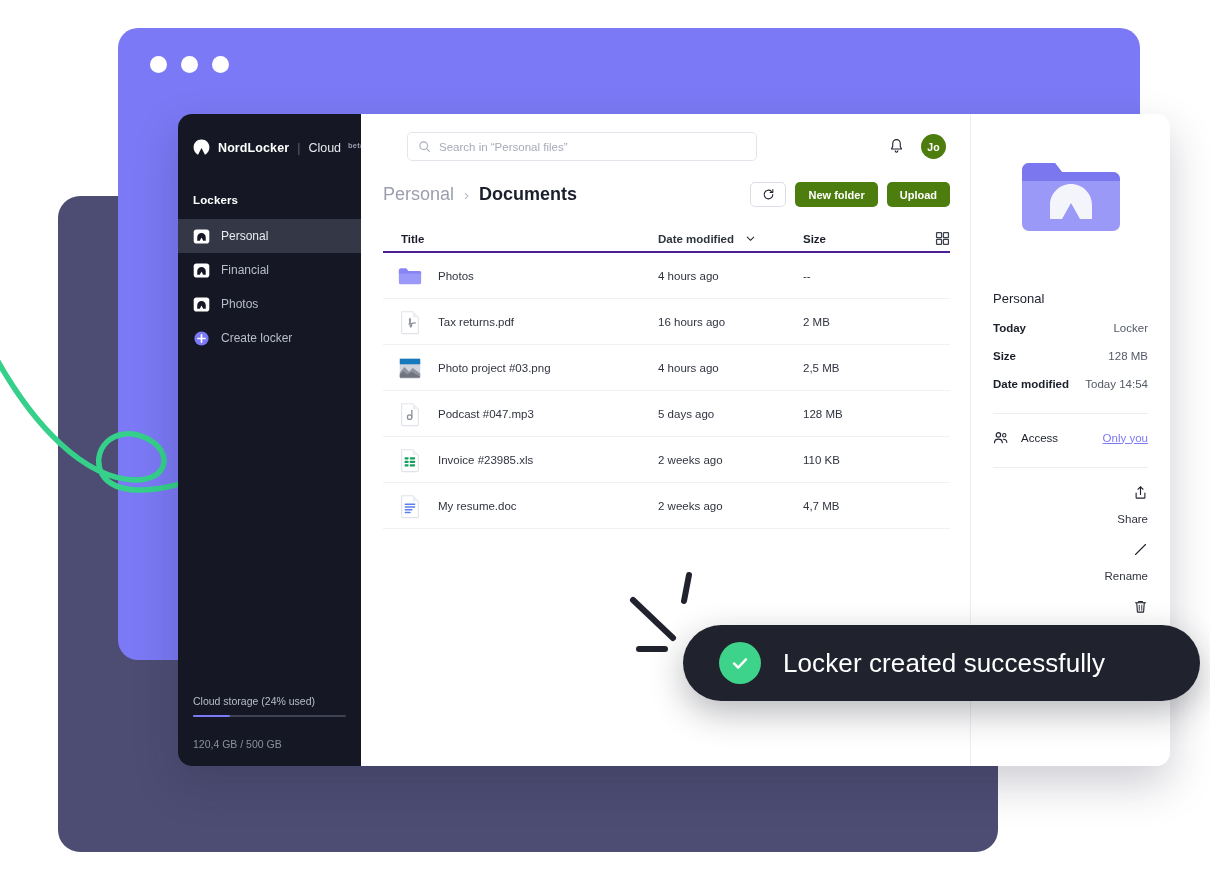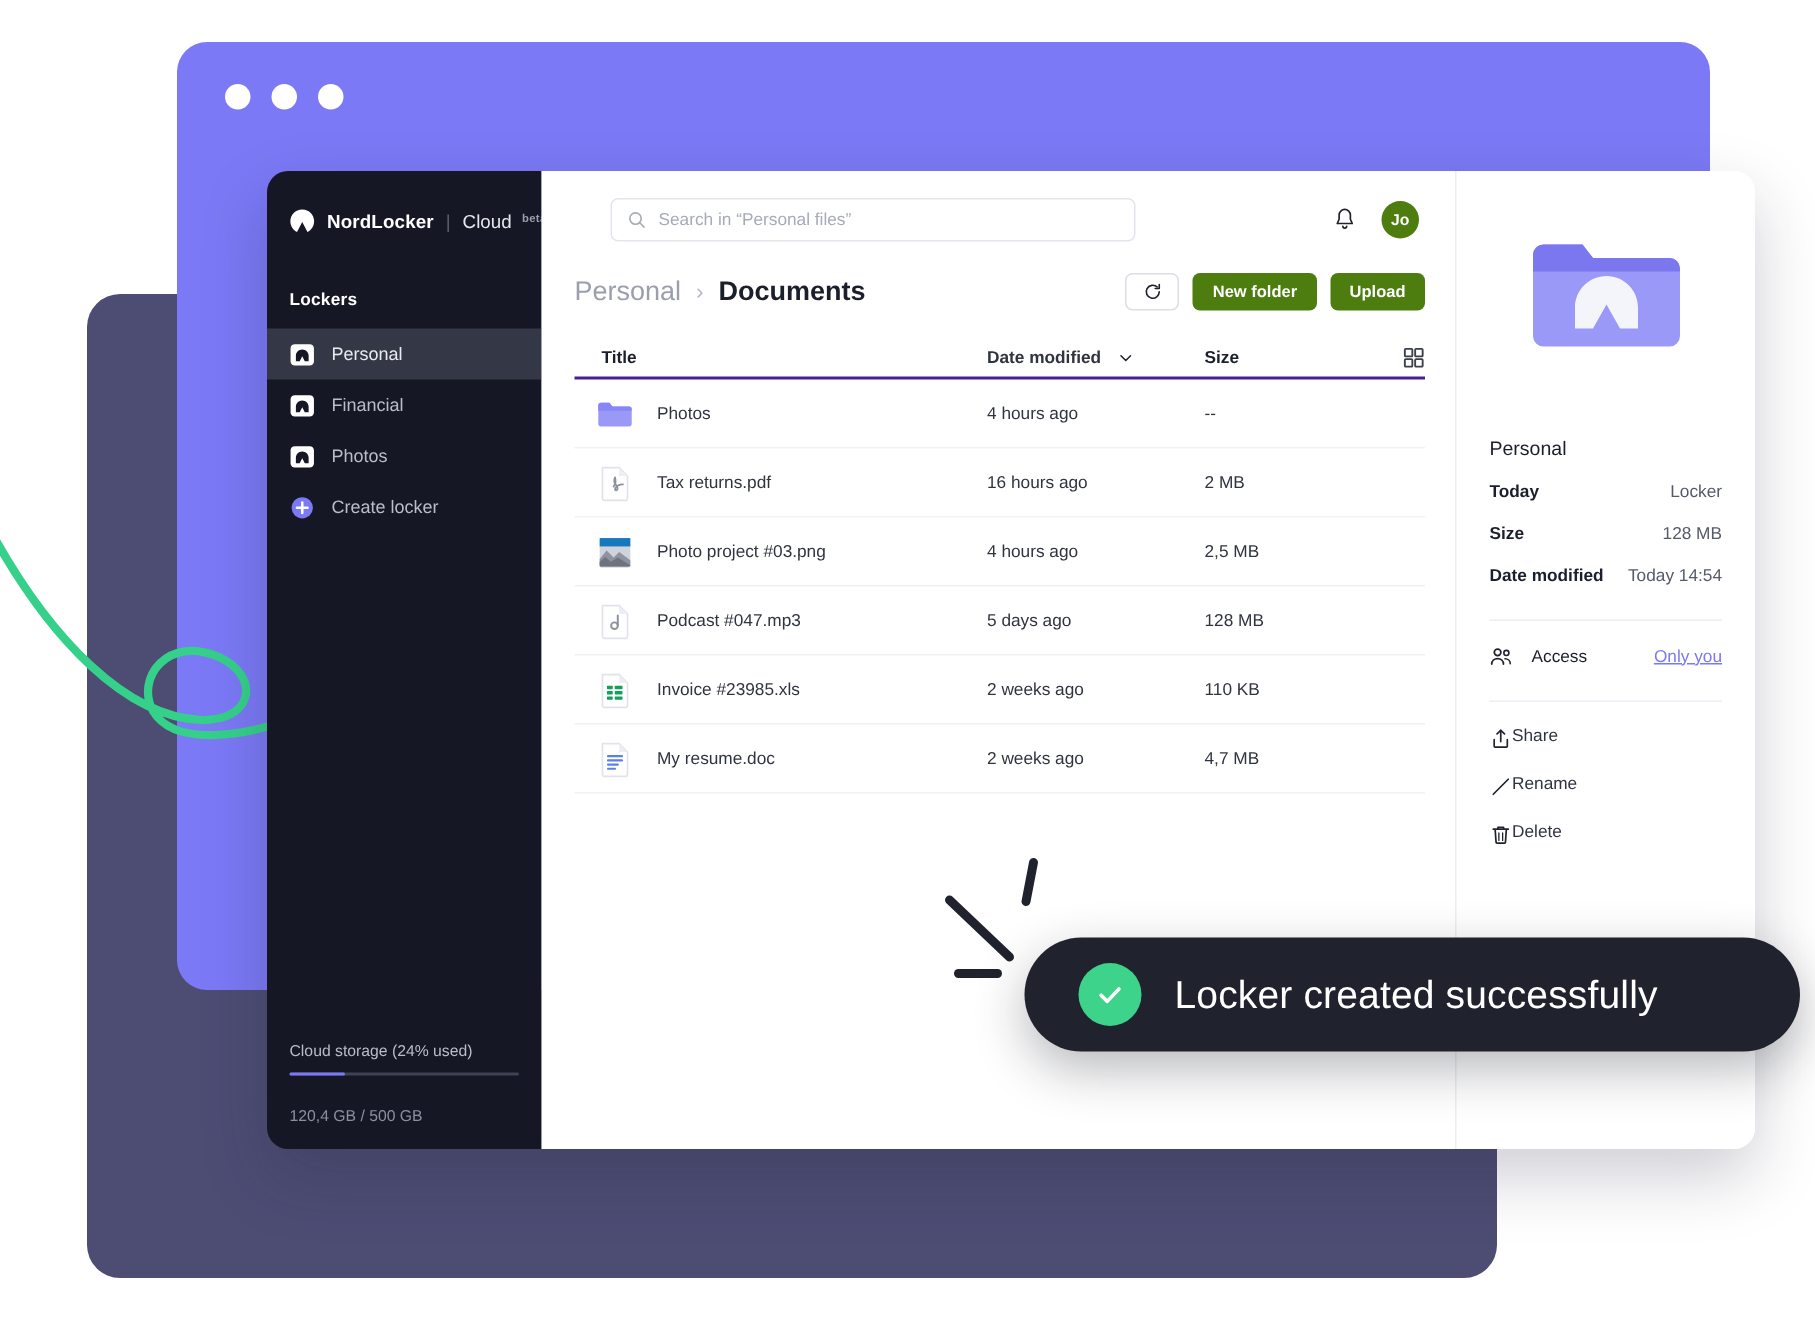--- a/index.html
+++ b/index.html
@@ -144,22 +144,22 @@
     display: flex; justify-content: space-between; align-items: center;
     font-size: 11.5px; margin-top: 16px;
   }
   .dl-k { color: #1b1f2b; font-weight: 700; }
   .dl-v { color: #555a68; }
   .hr { height: 1px; background: #eceef3; margin: 23px 0 0 0; }
   .acc-row { display: flex; align-items: center; margin-top: 17px; font-size: 11.5px; }
   .acc-row .lbl { color: #1b1f2b; margin-left: 12px; }
   .acc-link { margin-left: auto; color: #7b79f5; text-decoration: underline; cursor: pointer; }
   .act-row {
-    display: flex; align-items: flex-start; 
-    font-size: 11.5px; color: #30343f; margin-top: 17px; cursor: pointer;
+    display: flex; align-items: flex-end; gap: 13px;
+    font-size: 11.5px; color: #30343f; margin-top: 17px; cursor: pointer; flex-direction: column;
   }
   .act-list { margin-top: 6px; }
 
   
   .toast {
     position: absolute; left: 683px; top: 625px;
     width: 517px; height: 76px; background: #20232e;
     border-radius: 43px; display: flex; align-items: center;
     gap: 22px; padding-left: 36px;
     box-shadow: 0 12px 34px rgba(20,22,34,.3);

